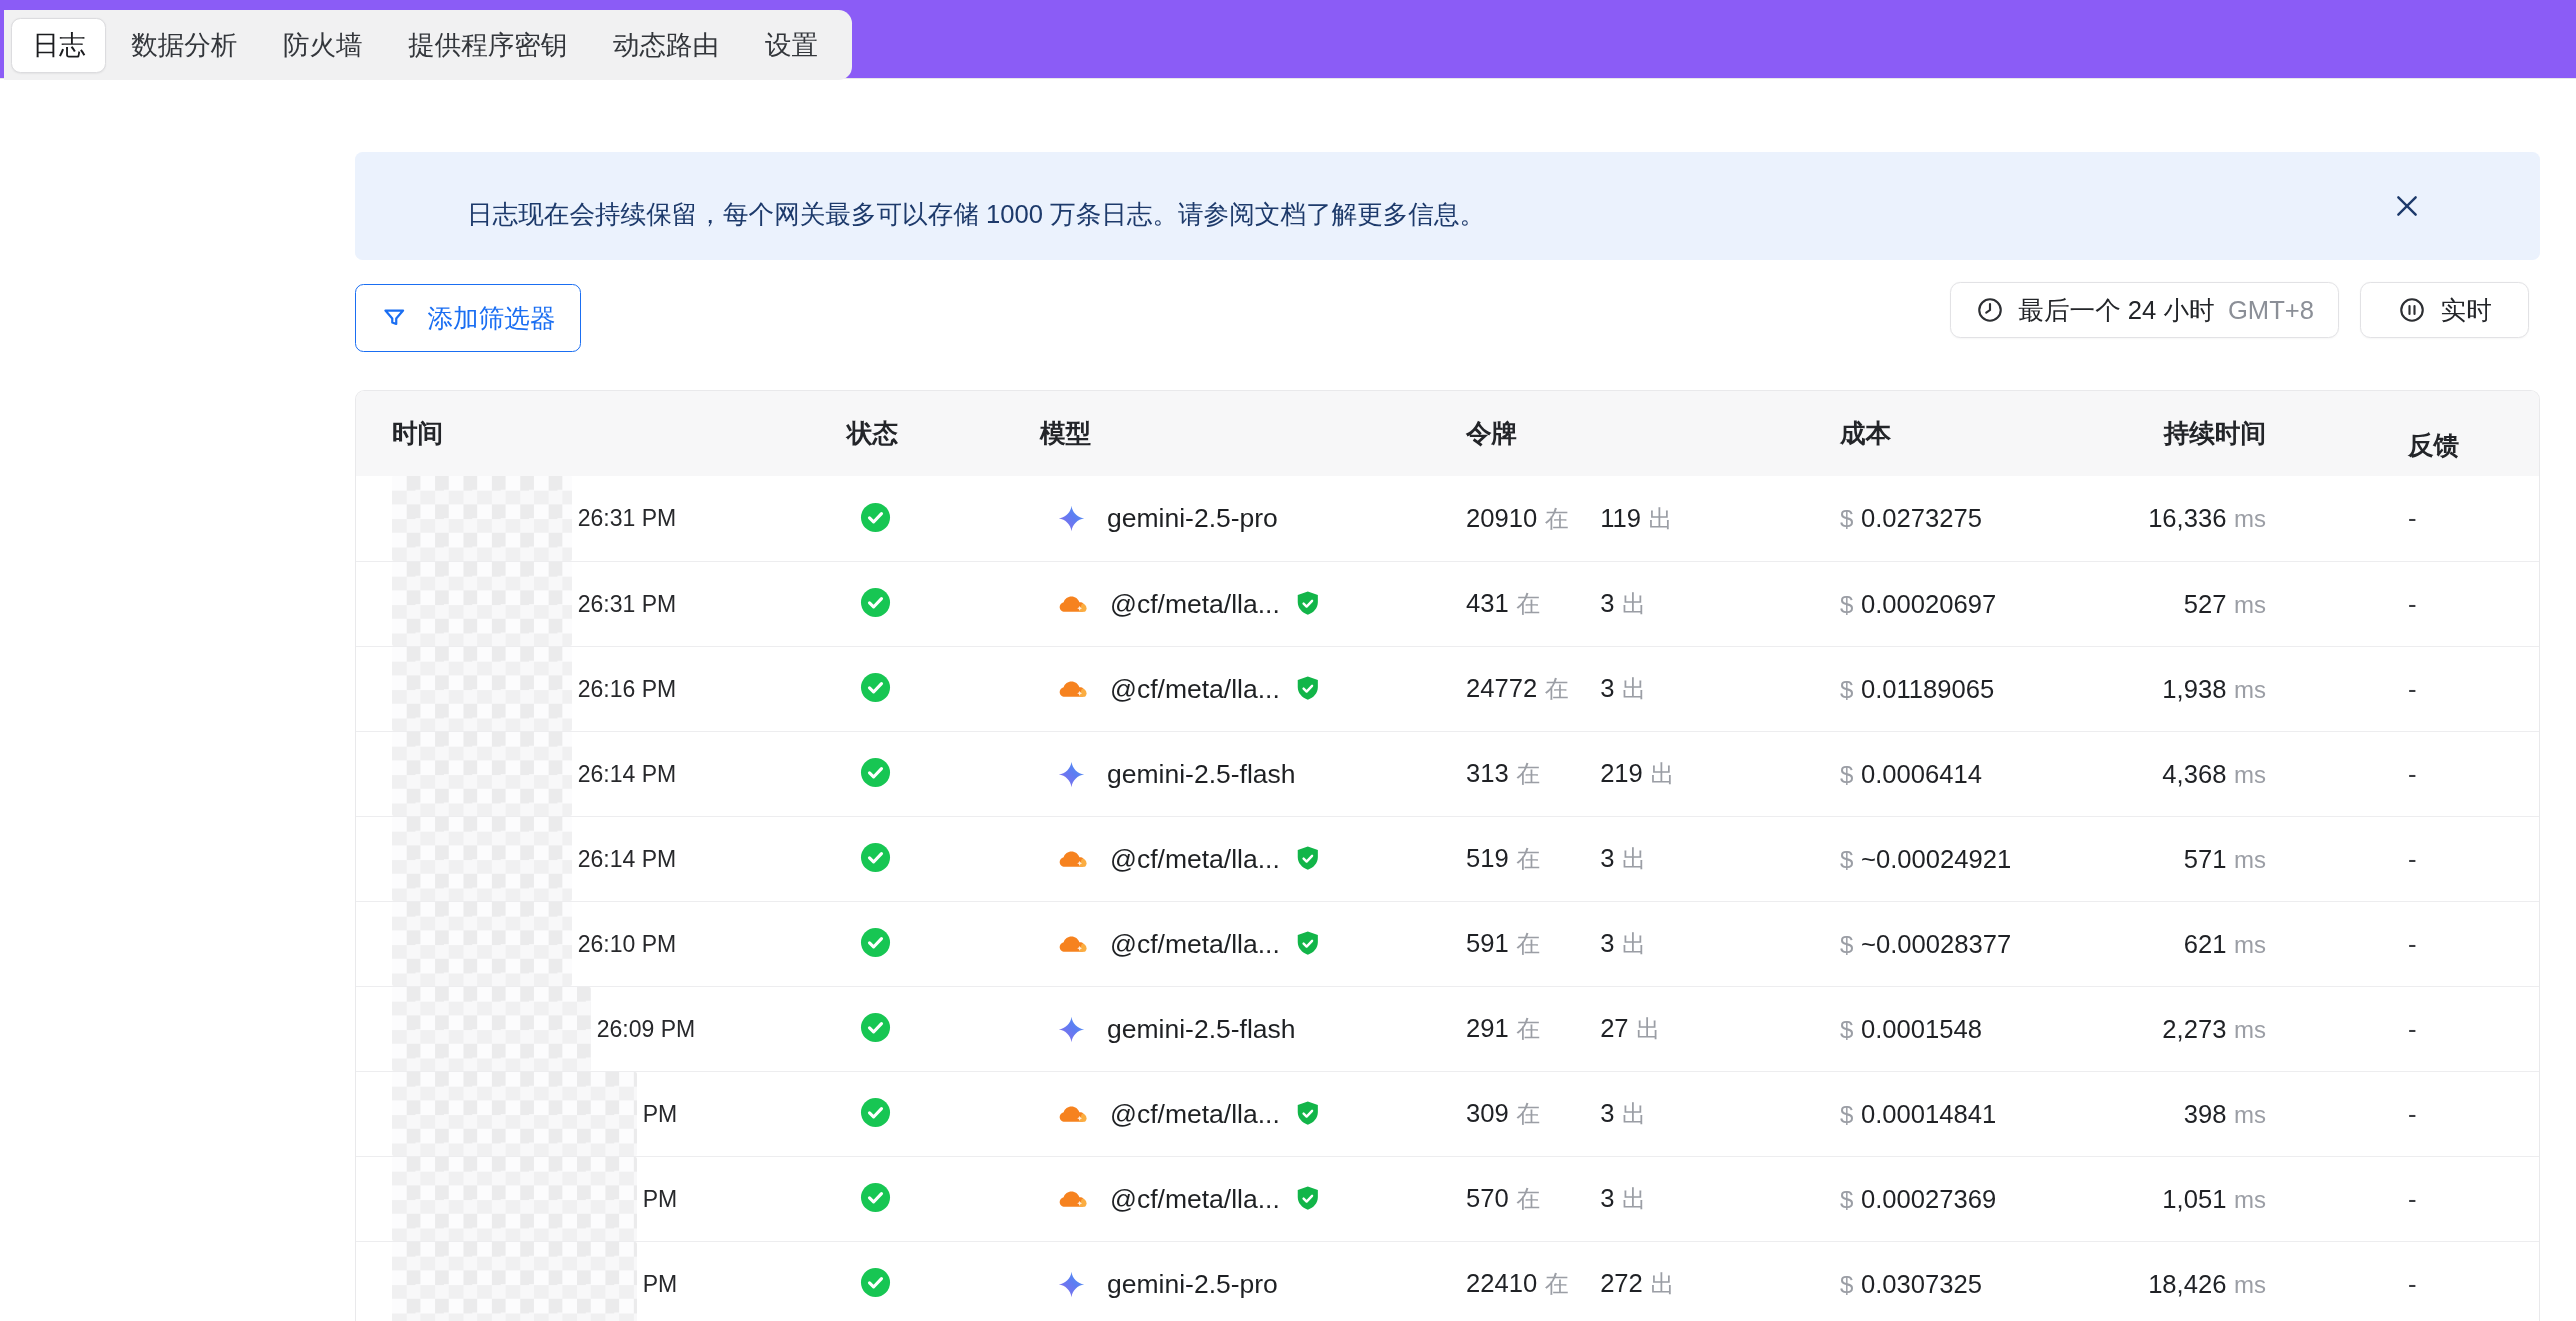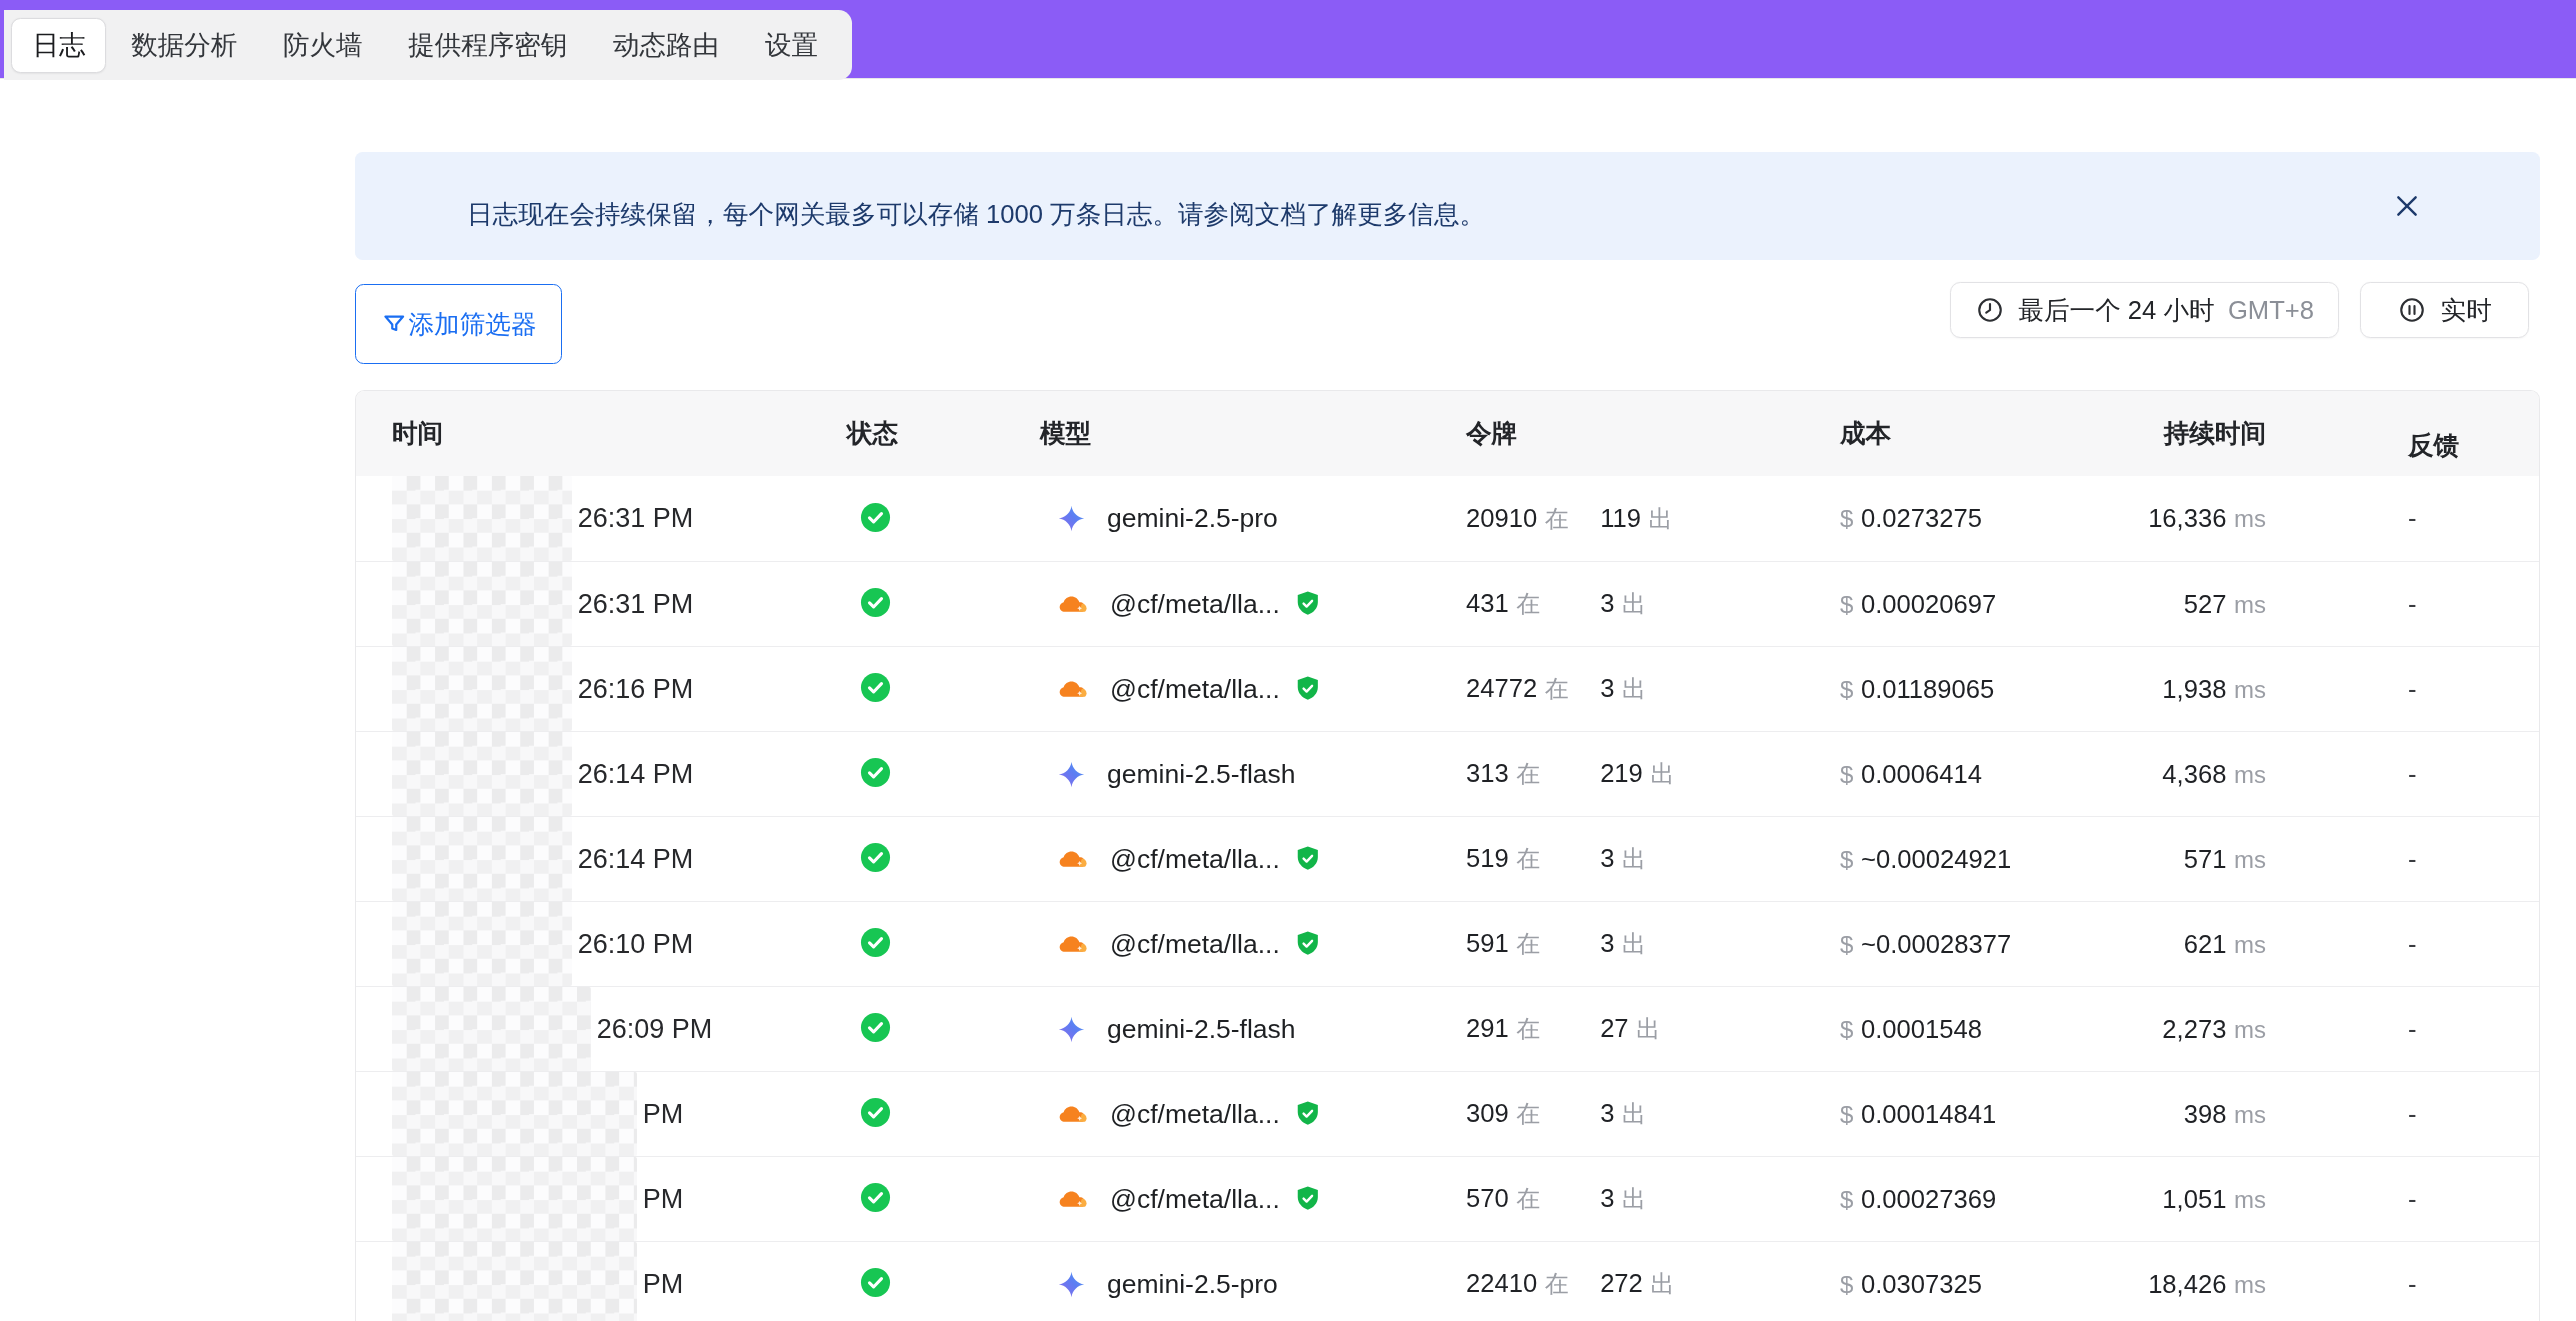--- a/index.html
+++ b/index.html
@@ -19,22 +19,22 @@
   
   .banner { position:absolute; left:355px; top:152px; width:2185px; height:108px;
     background:#ebf2fd; border-radius:7.6px; }
   .banner-text { position:absolute; left:112px; top:8px; height:108px; display:flex;
     align-items:center; font-size:25.6px; color:#1d3a6b; }
   .banner-link { text-underline-offset:5.7px; color:#1d3a6b; cursor:pointer; }
   .banner-close { position:absolute; right:114px; top:35px; width:38px; height:38px;
     display:flex; align-items:center; justify-content:center; cursor:pointer; }
 
   
-  .filter-btn { position:absolute; left:355px; top:284px; height:80px; display:flex;
-    align-items:center; gap:1px; padding:0 25px; background:#fff;
+  .filter-btn { position:absolute; left:355px; top:284px; height:68px; display:flex;
+    align-items:center; gap:20px; padding:0 25px; background:#fff;
     border:1.9px solid #1a6ef2; border-radius:8.5px; color:#1a6ef2; font-size:25.6px;
     font-weight:500; cursor:pointer; }
   .right-btn { position:absolute; top:282px; height:56px; background:#fff;
     border:0.9px solid #e2e2e5; border-radius:10.4px; box-shadow:0 0.9px 1.9px rgba(0,0,0,.04);
     display:flex; align-items:center; justify-content:center; gap:13.3px;
     font-size:25.6px; color:#232529; cursor:pointer; white-space:nowrap; }
   .time-btn { left:1950px; width:389px; }
   .live-btn { left:2360px; width:169px; }
   .tz { color:#8b8f97; }
 
@@ -43,21 +43,21 @@
     border:0.9px solid #e9e9eb; border-bottom:none; border-radius:9.5px 9.5px 0 0;
     background:#fff; overflow:hidden; }
   .tgrid { display:grid; grid-template-columns:455px 193px 426px 374px 305px 121px 1fr;
     padding-left:36px; align-items:center; }
   .thead { height:85px; background:#f7f7f8; font-size:25.6px; font-weight:600; color:#232529; }
   .th-duration { text-align:right; }
   .th-feedback { padding-left:142px;margin-top:24px; }
   .trow { height:85px; border-top:0.9px solid #ededef; background:#fff; cursor:pointer; }
   .trow:first-of-type { border-top:none; }
 
-  .cell-time { display:flex; align-items:center; height:100%; font-size:27px; color:#27282b; }
+  .cell-time { display:flex; align-items:center; height:100%; font-size:23px; color:#27282b; }
   .redact { height:100%; border-radius:1.9px; flex:0 0 auto;
     background-color:#f5f5f6;
     background-image:
       conic-gradient(#ebebec 25%, #f8f8f9 25% 50%, #f0f0f1 50% 75%, #fcfcfd 75%),
       conic-gradient(rgba(190,190,196,.30) 25%, transparent 25% 50%, rgba(205,205,210,.28) 50% 75%, transparent 75%);
     background-size:28.4px 28.4px, 55px 55px; background-position:0 0, 13.3px 8.5px; }
   .time-text { margin-left:5.7px; white-space:nowrap; }
 
   .cell-status { padding-left:13.3px; }
   .cell-model { display:flex; align-items:center; padding-left:17px; font-size:26.5px; color:#1e2023; }

